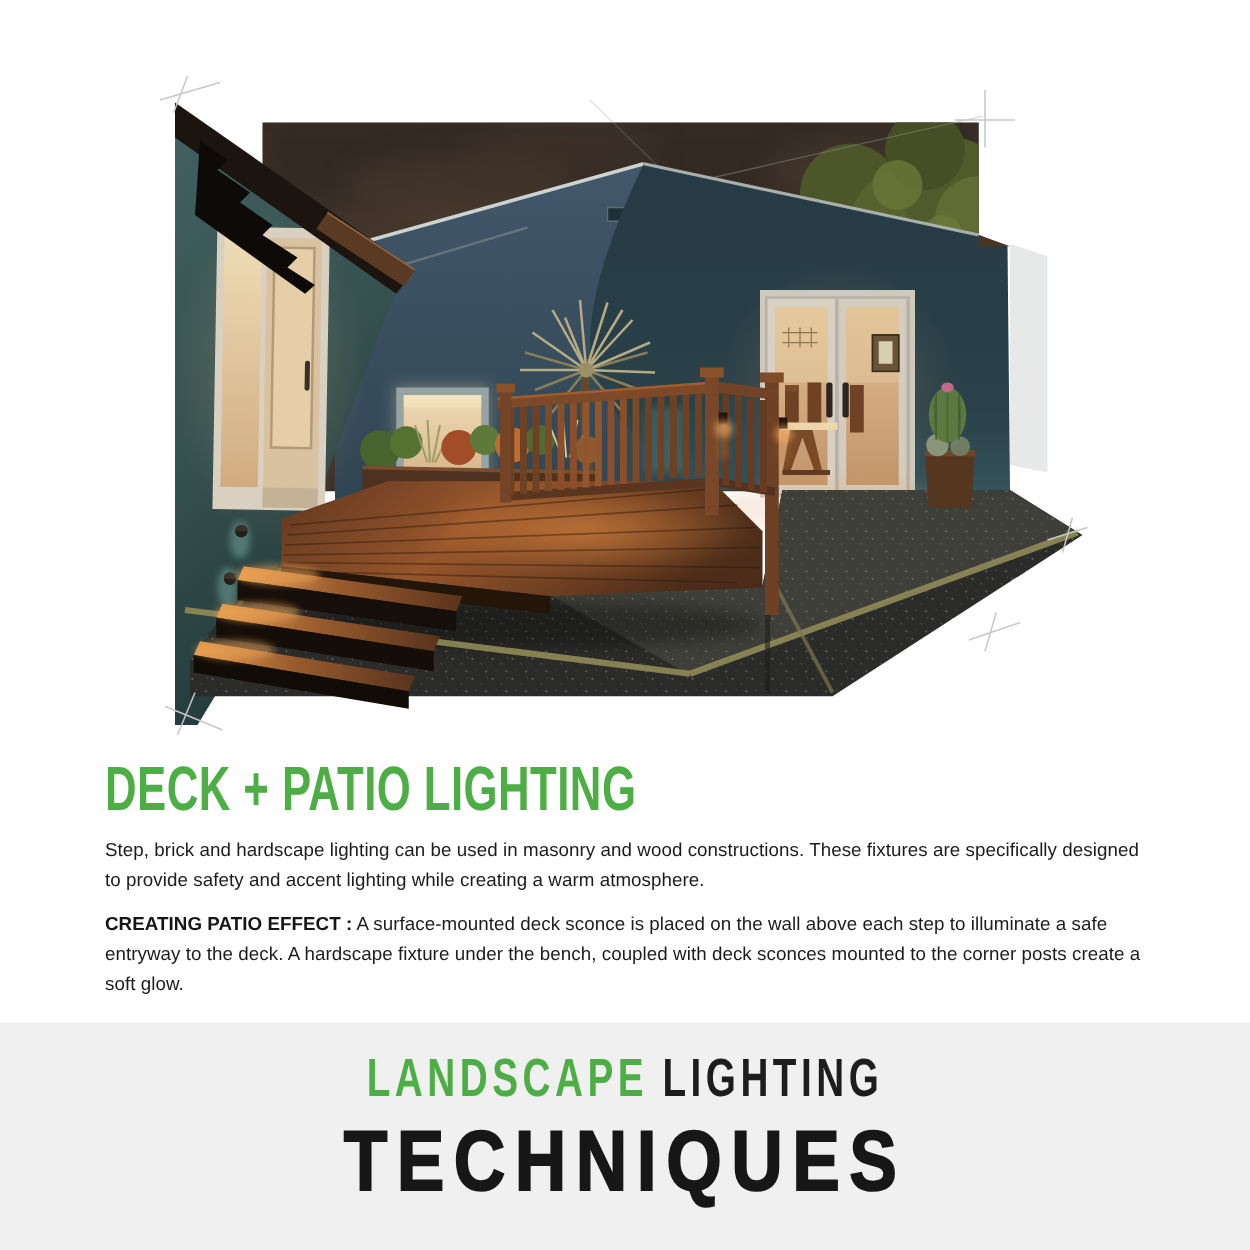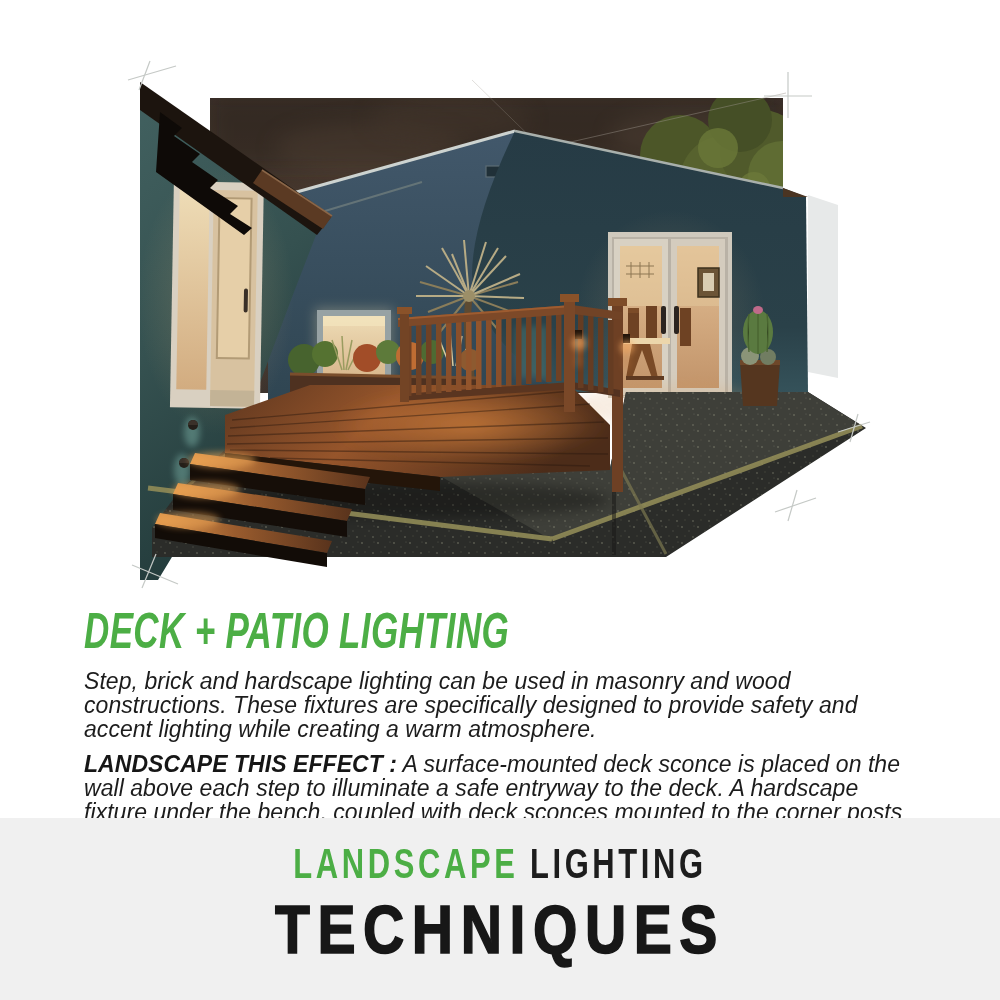--- a/index.html
+++ b/index.html
@@ -3,30 +3,30 @@
 <meta charset="utf-8">
 <style>
   html,body{margin:0;padding:0;}
   body{
     width:1000px;height:1000px;position:relative;overflow:hidden;
     background:#ffffff;
     font-family:"Liberation Sans", sans-serif;
     -webkit-font-smoothing:antialiased;
   }
   .illustration-wrap{position:absolute;left:120px;top:60px;width:760px;height:530px;}
-  .content{position:absolute;left:84px;top:606px;width:840px;font-style:italic;}
+  .content{position:absolute;left:84px;top:606px;width:840px;}
   .section-heading{
     margin:0 0 13px 0;
     font-size:50px;font-weight:700;line-height:1;
     color:#4cae45;letter-spacing:0.5px;white-space:nowrap;
     transform:scaleX(0.70);transform-origin:0 50%;
   }
   .body-par{
     margin:0 0 11px 0;
-    font-size:23px;line-height:24px;color:#1c1c1c;letter-spacing:0.05px;
+    font-size:15px;line-height:24px;color:#1c1c1c;letter-spacing:0.05px;
   }
   .body-par strong{font-weight:700;color:#161616;}
   .footer-band{
     position:absolute;left:0;top:818px;width:1000px;height:214px;
     background:#f0f0f0;
   }
   .brand-line{
     margin-top:24px;
     display:flex;justify-content:center;align-items:baseline;gap:16px;
     font-size:43px;font-weight:700;letter-spacing:5px;line-height:1;
@@ -442,21 +442,21 @@
         <path d="M 677,430 L 668,461"></path>
     <path d="M 12,505 L 58,524"></path>
         <path d="M 36,494 L 22,528"></path>
   </g>
 </svg>
 </div>
 
 <div class="content">
   <h1 class="section-heading">DECK + PATIO LIGHTING</h1>
   <p class="body-par">Step, brick and hardscape lighting can be used in masonry and wood constructions. These fixtures are specifically designed to provide safety and accent lighting while creating a warm atmosphere.</p>
-  <p class="body-par"><strong>LANDSCAPE THIS EFFECT :</strong><span> A surface-mounted deck sconce is placed on the wall above each step to illuminate a safe entryway to the deck. A hardscape fixture under the bench, coupled with deck sconces mounted to the corner posts create a soft glow.</span></p>
+  <p class="body-par"><strong>CREATING PATIO EFFECT :</strong><span> A surface-mounted deck sconce is placed on the wall above each step to illuminate a safe entryway to the deck. A hardscape fixture under the bench, coupled with deck sconces mounted to the corner posts create a soft glow.</span></p>
 </div>
 
 <div class="footer-band">
   <div class="brand-line">
     <span class="brand-word-green">LANDSCAPE</span>
     <span class="brand-word-dark">LIGHTING</span>
   </div>
   <div class="footer-title">TECHNIQUES</div>
 </div>
 

